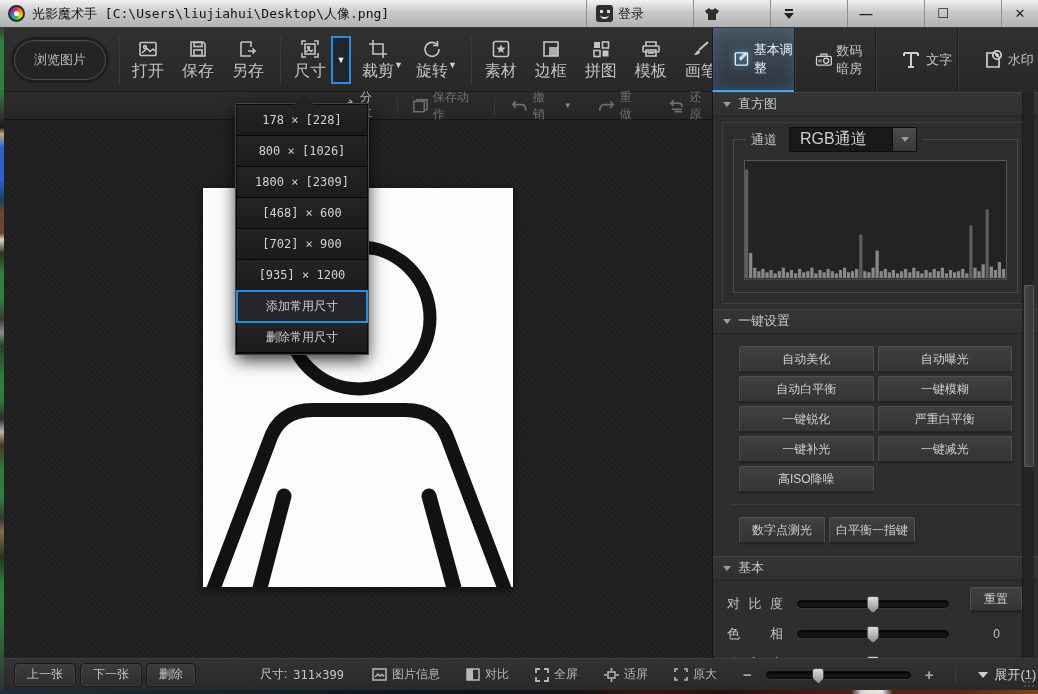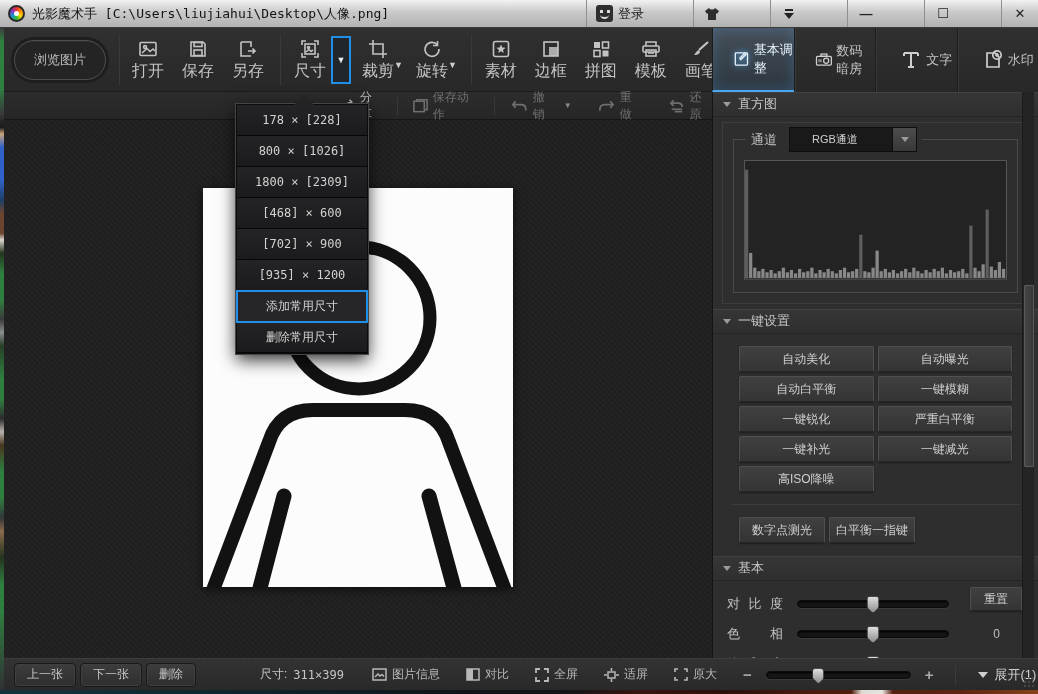--- a/index.html
+++ b/index.html
@@ -73,21 +73,21 @@
   
   .right-panel { position:absolute; left:712px; top:92px; width:326px; height:566px; background:#2e2e2e; border-left:1px solid #141414; }
   .sec-head { height:25px; display:flex; align-items:center; padding-left:10px; gap:7px; color:#c6c6c6; font-size:13px;
     background:linear-gradient(#363636,#2f2f2f); border-bottom:1px solid #252525; box-shadow:inset 0 1px 0 #404040; }
   .tri { width:0; height:0; border-left:4px solid transparent; border-right:4px solid transparent; border-top:5px solid #9a9a9a; }
   .section-box { border:1px solid #3e3e3e; margin:5px 9px; padding:16px 10px 10px; }
   .hist-fieldset { border:1px solid #4a4a4a; padding:20px 10px 12px; position:relative; }
   .chan-row { position:absolute; top:-13px; left:12px; display:flex; align-items:center; gap:12px; background:#2e2e2e; padding:0 5px; }
   .chan-label { color:#c3c3c3; font-size:13px; }
   .chan-select { width:128px; height:25px; background:#191919; border:1px solid #0e0e0e; display:flex; align-items:center; }
-  .chan-value { flex:1; color:#cfcfcf; font-size:11px; padding-left:22px; }
+  .chan-value { flex:1; color:#cfcfcf; font-size:16px; padding-left:10px; }
   .chan-btn { width:24px; height:100%; background:linear-gradient(#4c4c4c,#383838); border-left:1px solid #0e0e0e; display:flex; align-items:center; justify-content:center; }
   .hist-box { height:120px; background:#232323; border:1px solid #555; border-bottom-color:#444; }
   .onekey-grid { display:grid; grid-template-columns:repeat(2,1fr); gap:4px; padding:12px 26px 0; }
   .pbtn { height:26px; background:linear-gradient(#404040,#343434); border:1px solid #505050; border-bottom-color:#262626; border-radius:2px; color:#cfcfcf; font-size:12px; display:flex; align-items:center; justify-content:center; box-shadow:0 1px 2px rgba(0,0,0,.4); }
   .onekey-div { height:1px; background:#242424; border-bottom:1px solid #3c3c3c; margin:12px 18px; }
   .onekey-row2 { display:flex; gap:4px; padding:0 26px; }
   .onekey-row2 .pbtn { width:86px; }
   .basic-body { padding:8px 14px 0; position:relative; }
   .reset-btn { position:absolute; right:16px; top:6px; width:52px; height:24px; }
   .slider-row { display:flex; align-items:center; height:30px; margin-top:0; }

